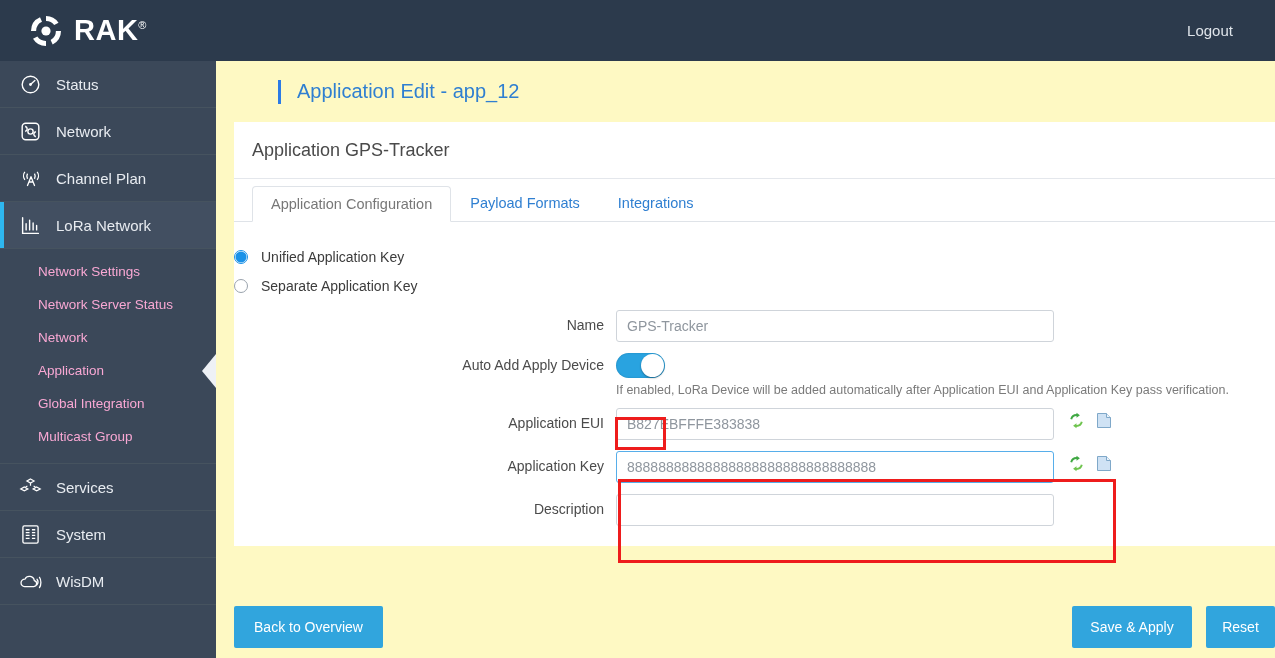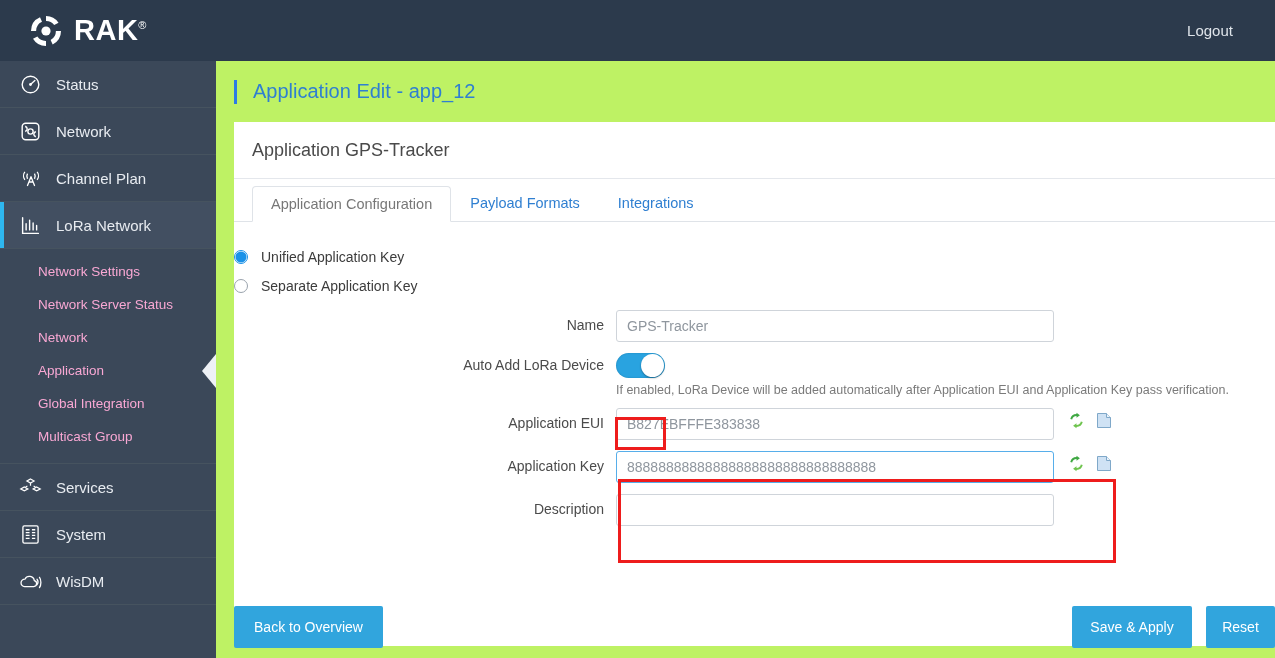--- a/index.html
+++ b/index.html
@@ -87,36 +87,37 @@
     width: 0; height: 0;
     border-top: 17px solid transparent;
     border-bottom: 17px solid transparent;
     border-right: 14px solid #eef1f6;
   }
 
   
   .content {
     position: absolute; left: 216px; top: 61px;
     width: 1059px; height: 597px;
-    background: #bef264;
+    background: #fef9c3;
+    padding-left: 44px;
   }
   .page-title-bar {
     height: 61px;
     display: flex; align-items: center;
     padding-left: 18px;
   }
   .page-title-bar .tick {
     width: 3px; height: 24px; background: #2c7be5; margin-right: 16px;
   }
   .page-title {
     color: #2f7fd1; font-size: 20px;
   }
   .panel {
     position: absolute; left: 18px; top: 61px;
-    width: 1041px; height: 524px;
+    width: 1041px; height: 424px;
     background: #ffffff;
   }
   .panel-head {
     height: 57px;
     display: flex; align-items: center;
     padding-left: 18px;
     font-size: 18px; color: #4a4a4a;
     border-bottom: 1px solid #e4e7ec;
   }
   .tabs {
@@ -398,21 +399,21 @@
       </div>
 
       <div class="row" style="margin-top:6px;">
         <div class="lbl">Name</div>
         <div class="fld">
           <input class="txt" type="text" value="GPS-Tracker" style="">
         </div>
       </div>
 
       <div class="row" style="margin-top:8px;">
-        <div class="lbl" style="line-height:25px;">Auto Add LoRa Device</div>
+        <div class="lbl" style="line-height:25px;">Auto Add Apply Device</div>
         <div class="fld">
           <div class="toggle">
             <div class="knob"></div>
           </div>
           <div class="hint">If enabled, LoRa Device will be added automatically after Application EUI and Application Key pass verification.</div>
         </div>
       </div>
 
       <div class="row" style="margin-top:10px;">
         <div class="lbl">Application EUI</div>

